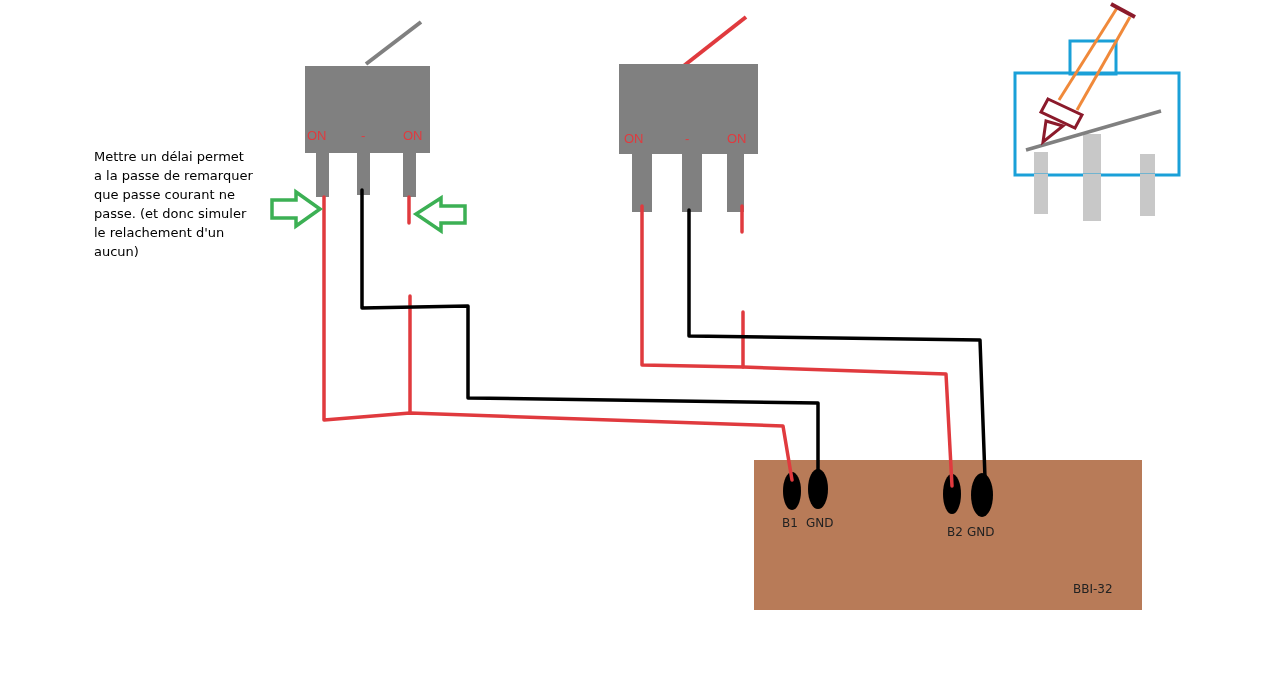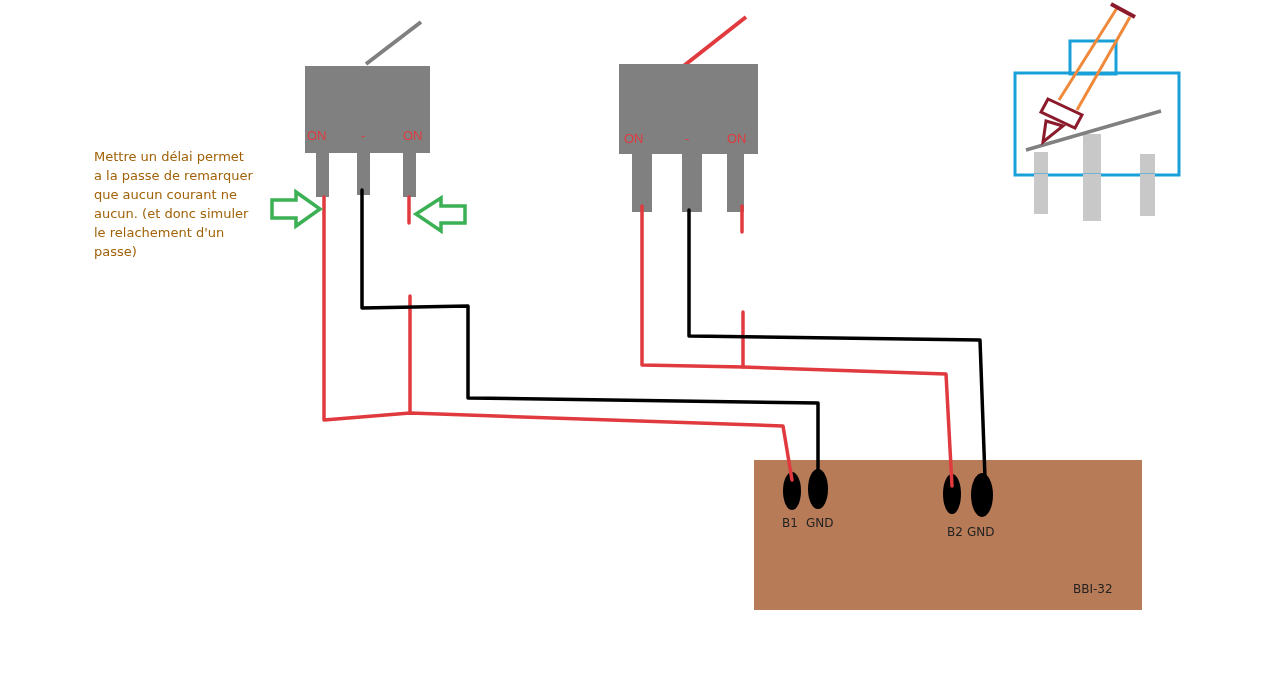--- a/index.html
+++ b/index.html
@@ -1,20 +1,20 @@
 <!DOCTYPE html>
 <html><head>
   <meta charset="utf-8">
   <style>
     html, body { margin: 0; padding: 0; background: #ffffff; }
     body { width: 1280px; height: 682px; position: relative; overflow: hidden;
            font-family: "Liberation Sans", sans-serif; }
     svg#diagram { position: absolute; left: 0; top: 0; }
     .note { position: absolute; left: 94px; top: 147px; width: 170px;
-            color: #a16207; font-size: 13px; line-height: 19px;
+            color: #000000; font-size: 13px; line-height: 19px;
             font-family: "DejaVu Sans", sans-serif; }
     .note span { display: block; white-space: nowrap; }
     .sw-label { font-family: "Liberation Sans", sans-serif; font-size: 13px; fill: #e03a3e; }
     .board-label { font-family: "DejaVu Sans", sans-serif; font-size: 12px; fill: #222222; }
   </style>
 </head>
 <body>
 
 <svg id="diagram" width="1280" height="682" viewBox="0 0 1280 682">
 
@@ -90,17 +90,17 @@
     <line x1="1077" y1="110" x2="1130" y2="17" stroke="#f0893a" stroke-width="3"></line>
     <line x1="1111" y1="4" x2="1135" y2="17" stroke="#8b1a2b" stroke-width="4"></line>
     <polygon points="1048,99 1082,115 1075,128 1041,112" fill="#ffffff" stroke="#8b1a2b" stroke-width="3"></polygon>
     <polygon points="1046,121 1063,126 1043,142" fill="#ffffff" stroke="#8b1a2b" stroke-width="3"></polygon>
   </g>
 </svg>
 
 <div class="note">
   <span>Mettre un délai permet</span>
   <span>a la passe de remarquer</span>
-  <span>que aucun courant ne</span>
-  <span>aucun. (et donc simuler</span>
+  <span>que passe courant ne</span>
+  <span>passe. (et donc simuler</span>
   <span>le relachement d'un</span>
-  <span>passe)</span>
+  <span>aucun)</span>
 </div>
 
 </body></html>

